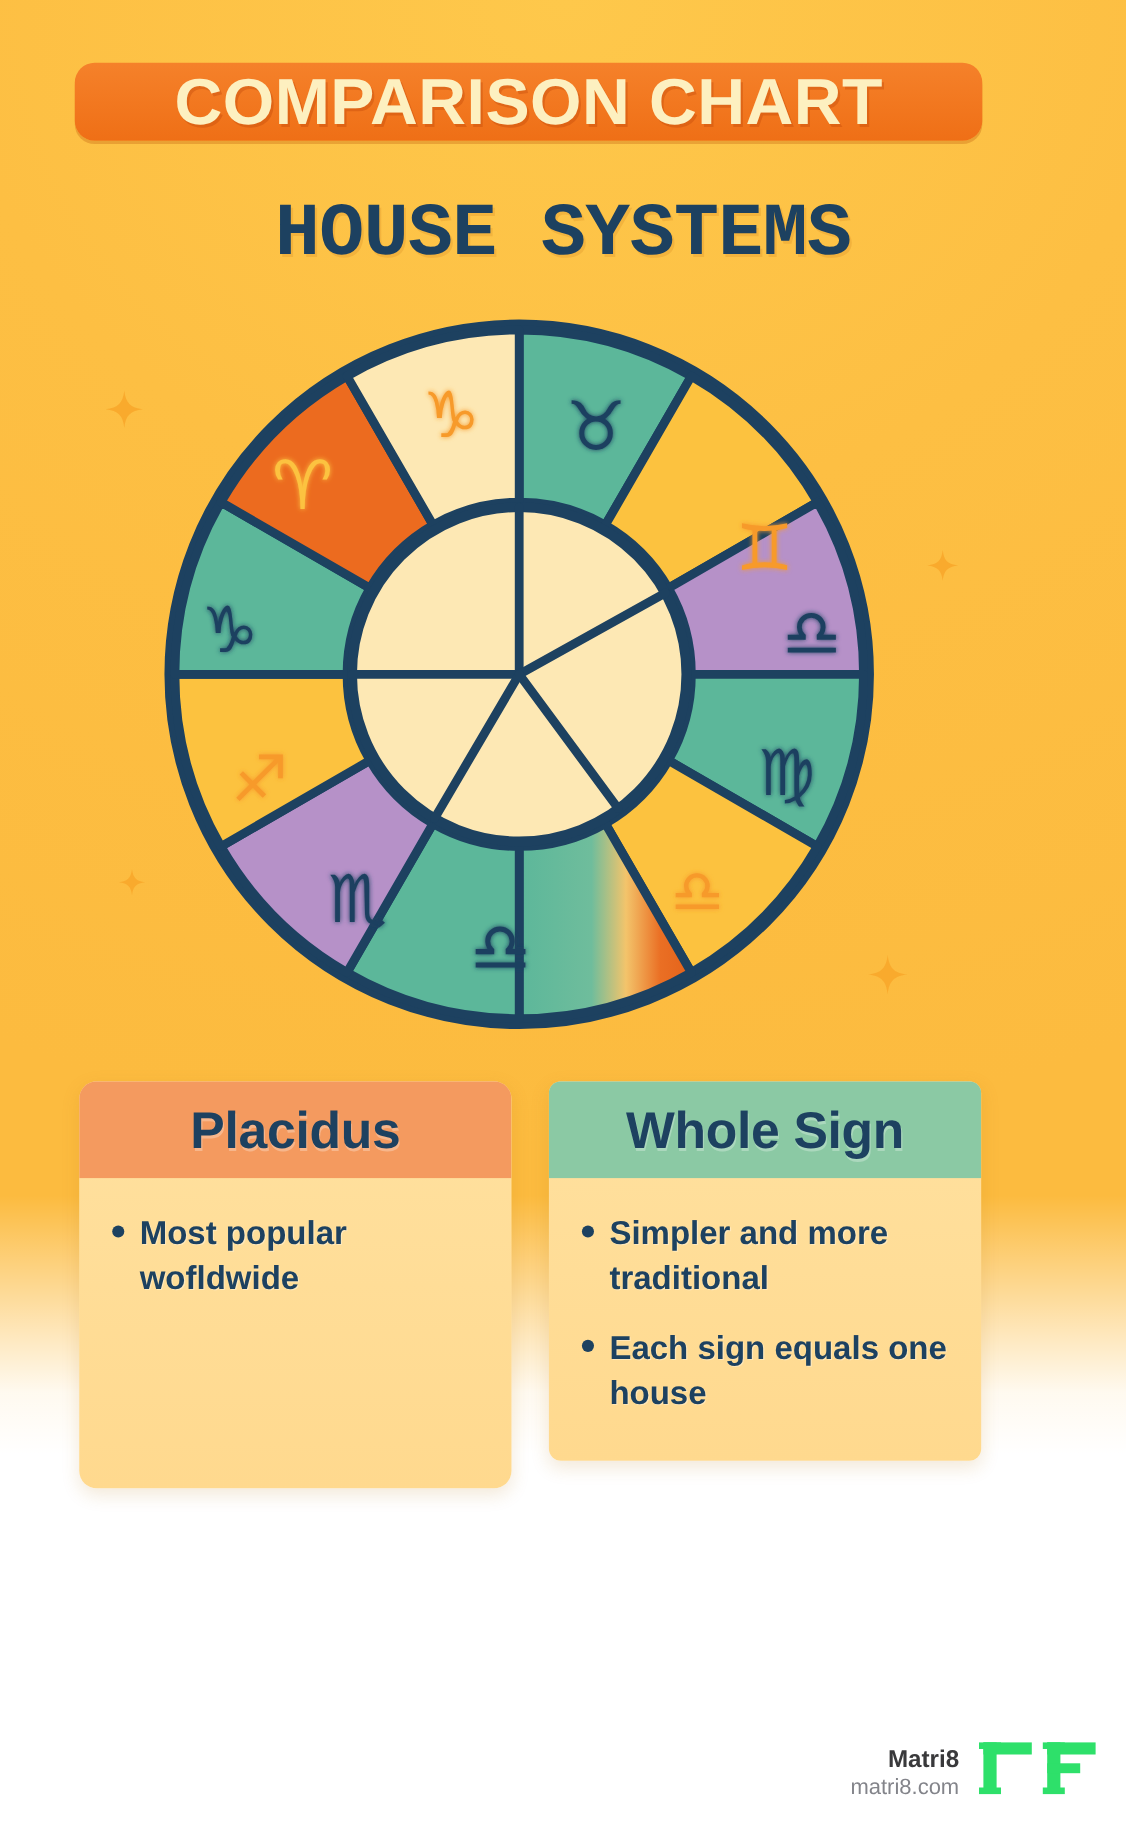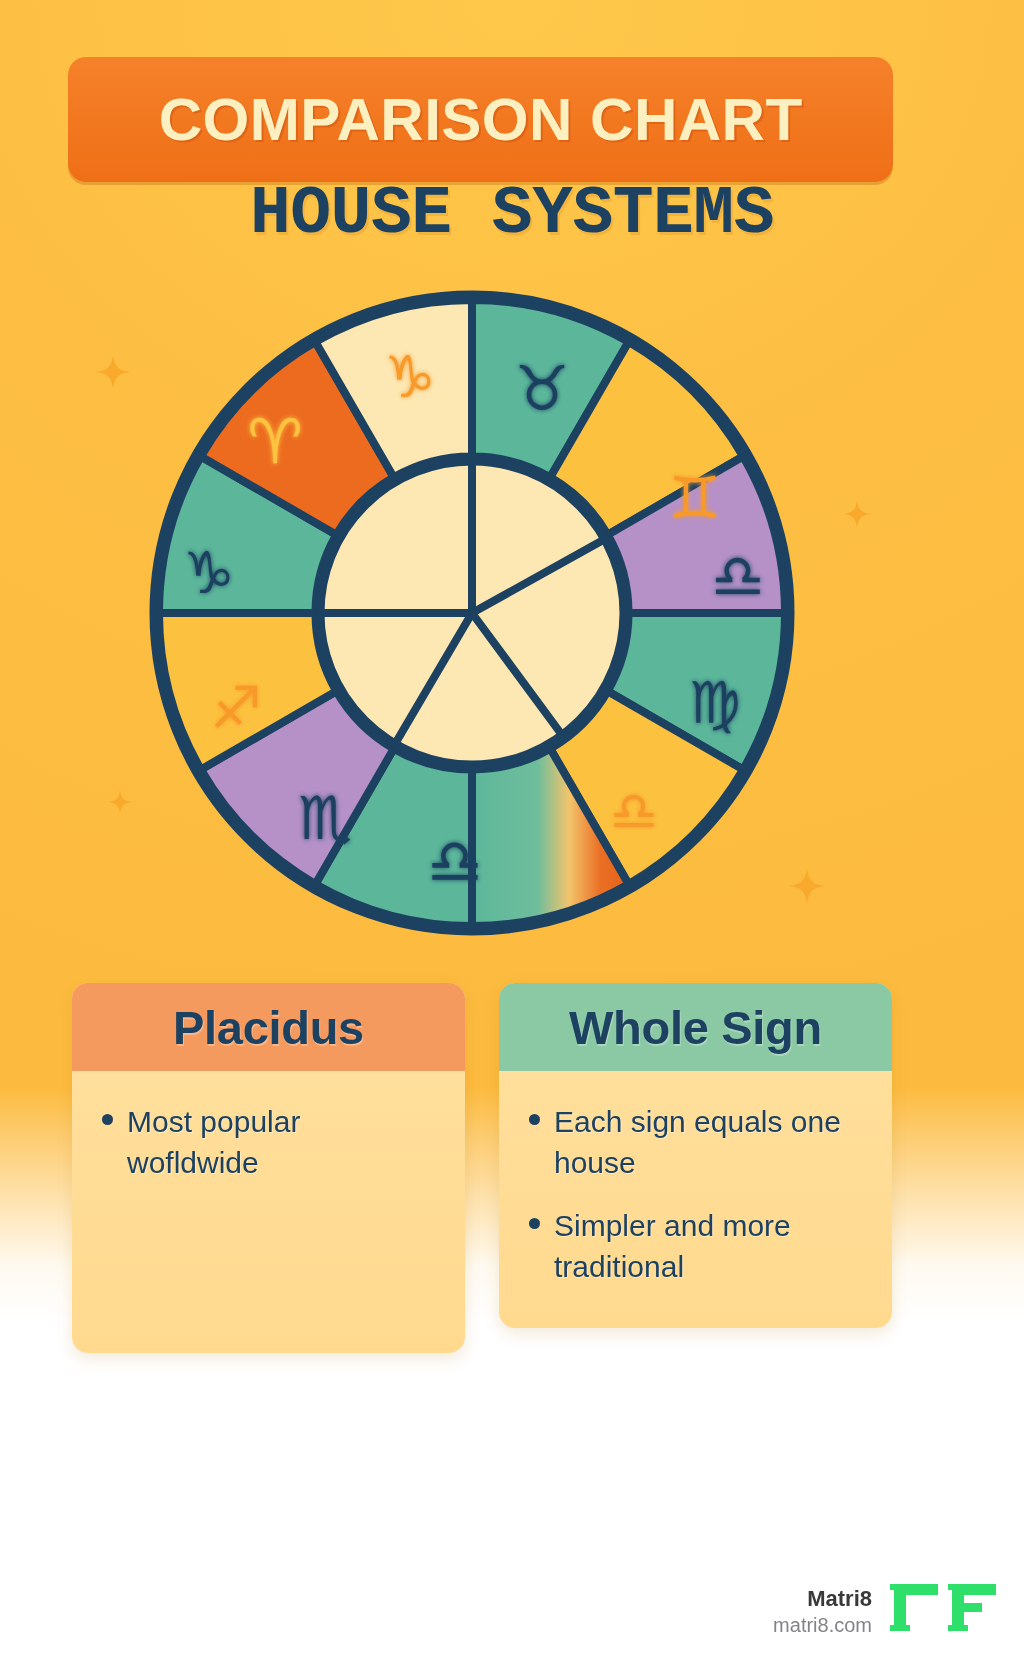--- a/index.html
+++ b/index.html
@@ -42,21 +42,21 @@
   }
   #poster > * { position: relative; z-index: 2; }
   #poster .below { z-index: 1; }
 
   
   #ribbon {
     position: absolute;
     left: 68px;
     top: 57px;
     width: 825px;
-    height: 125px;
+    height: 71px;
     background: linear-gradient(180deg, #f5812a 0%, #ef6f16 100%);
     border-radius: 18px;
     box-shadow: 0 3px 0 rgba(190,85,10,0.30);
     display: flex;
     align-items: center;
     justify-content: center;
   }
   #ribbon-text {
     font-family: "Liberation Sans", sans-serif;
     font-weight: 700;
@@ -110,21 +110,21 @@
   }
   .card {
     position: absolute;
     width: 393px;
     border-radius: 16px;
     overflow: hidden;
     background: linear-gradient(180deg, #ffe1a0 0%, #ffd98e 100%);
     box-shadow: 0 6px 16px rgba(180,120,20,0.16);
   }
   #card-placidus { left: 72px; top: 0; height: 370px; }
-  #card-wholesign { left: 499px; top: 0; height: 345px; }
+  #card-wholesign { left: 499px; top: 0; height: 345px; border-radius: 11px; }
 
   .card-head {
     height: 88px;
     display: flex;
     align-items: center;
     justify-content: center;
   }
   #head-placidus  { background: #f49a5f; }
   #head-wholesign { background: #8bc9a4; }
 
@@ -150,21 +150,21 @@
     width: 11px;
     height: 11px;
     border-radius: 50%;
     background: #1d4160;
     margin-top: 13px;
     margin-right: 14px;
   }
   .bullet-text {
     font-size: 30px;
     line-height: 1.37;
-    font-weight: 400;
+    font-weight: 700;
     color: #1d4160;
     text-shadow: 1px 1px 0 rgba(255,255,255,0.35);
   }
 
   
   #footer {
     position: absolute;
     right: 18px;
     bottom: 28px;
     display: flex;
@@ -313,25 +313,25 @@
       </div>
     </div>
 
     <div class="card" id="card-wholesign">
       <div class="card-head" id="head-wholesign">
         <span class="card-title">Whole Sign</span>
       </div>
       <div class="card-body">
         <div class="bullet-row">
           <span class="bullet-dot"></span>
-          <span class="bullet-text">Each sign equals one house</span>
+          <span class="bullet-text">Simpler and more traditional</span>
         </div>
         <div class="bullet-row">
           <span class="bullet-dot"></span>
-          <span class="bullet-text">Simpler and more traditional</span>
+          <span class="bullet-text">Each sign equals one house</span>
         </div>
       </div>
     </div>
 
   </div>
 </div>
 
 <div id="footer">
   <div id="footer-text">
     <div id="brand-name">Matri8</div>

